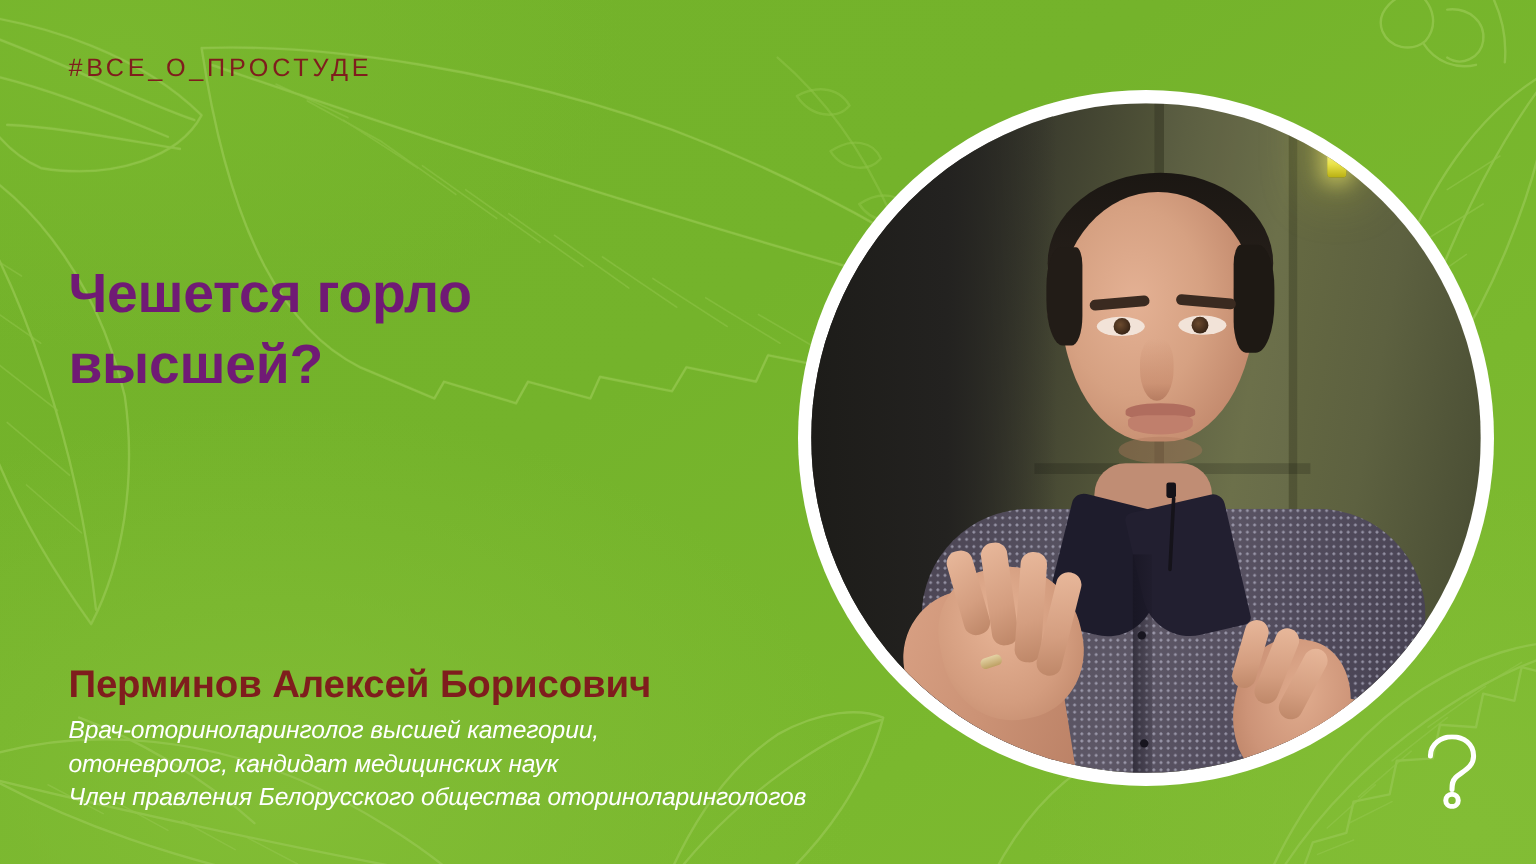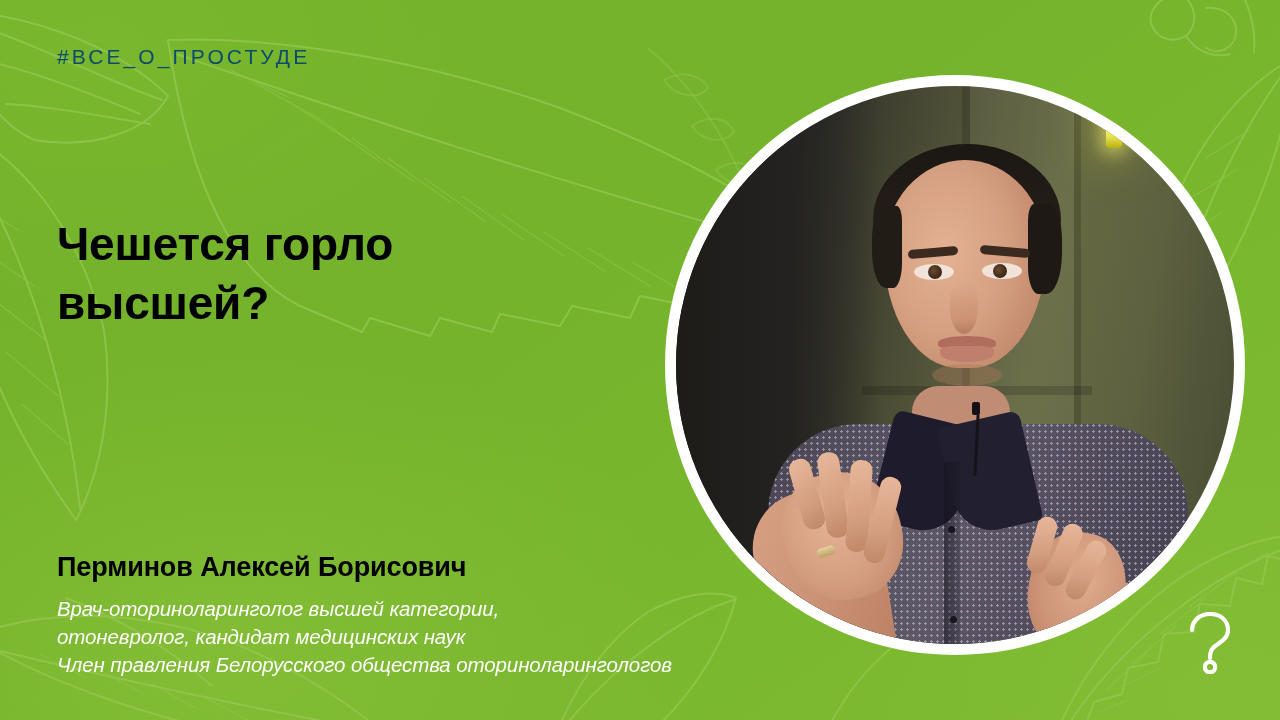--- a/index.html
+++ b/index.html
@@ -32,34 +32,34 @@
     position: absolute;
     inset: 0;
     opacity: 1;
   }
 
   
   .hashtag {
     position: absolute;
     left: 57px;
     top: 45px;
-    color: #0c4a6e;
+    color: #7f1d1d;
     font-size: 21px;
     font-weight: 400;
     letter-spacing: 3.1px;
     white-space: nowrap;
   }
 
   
   .headline {
     position: absolute;
     left: 57px;
     top: 215px;
     width: 600px;
-    color: #000000;
+    color: #701a75;
   }
   .headline .l1,
   .headline .l2 {
     font-size: 46px;
     font-weight: 700;
     line-height: 59px;
     letter-spacing: -0.2px;
     white-space: nowrap;
   }
   .headline .l3 {
@@ -68,22 +68,22 @@
     line-height: 62px;
     letter-spacing: 0px;
     white-space: nowrap;
   }
 
   
   .doctor-name {
     position: absolute;
     left: 57px;
     top: 552px;
-    color: #000000;
-    font-size: 27px;
+    color: #7f1d1d;
+    font-size: 32px;
     font-weight: 700;
     letter-spacing: -0.1px;
     white-space: nowrap;
   }
   .doctor-creds {
     position: absolute;
     left: 57px;
     top: 595px;
     color: #ffffff;
     font-size: 20.5px;

